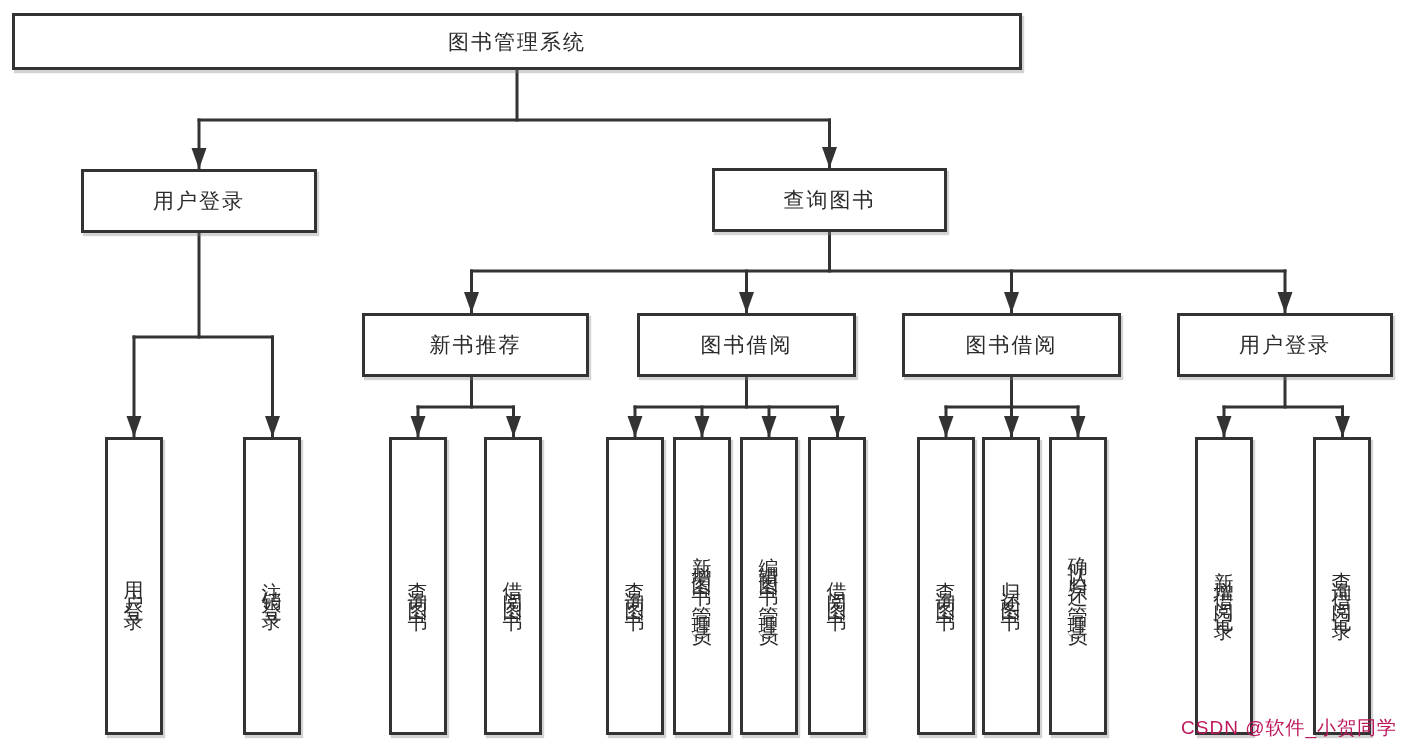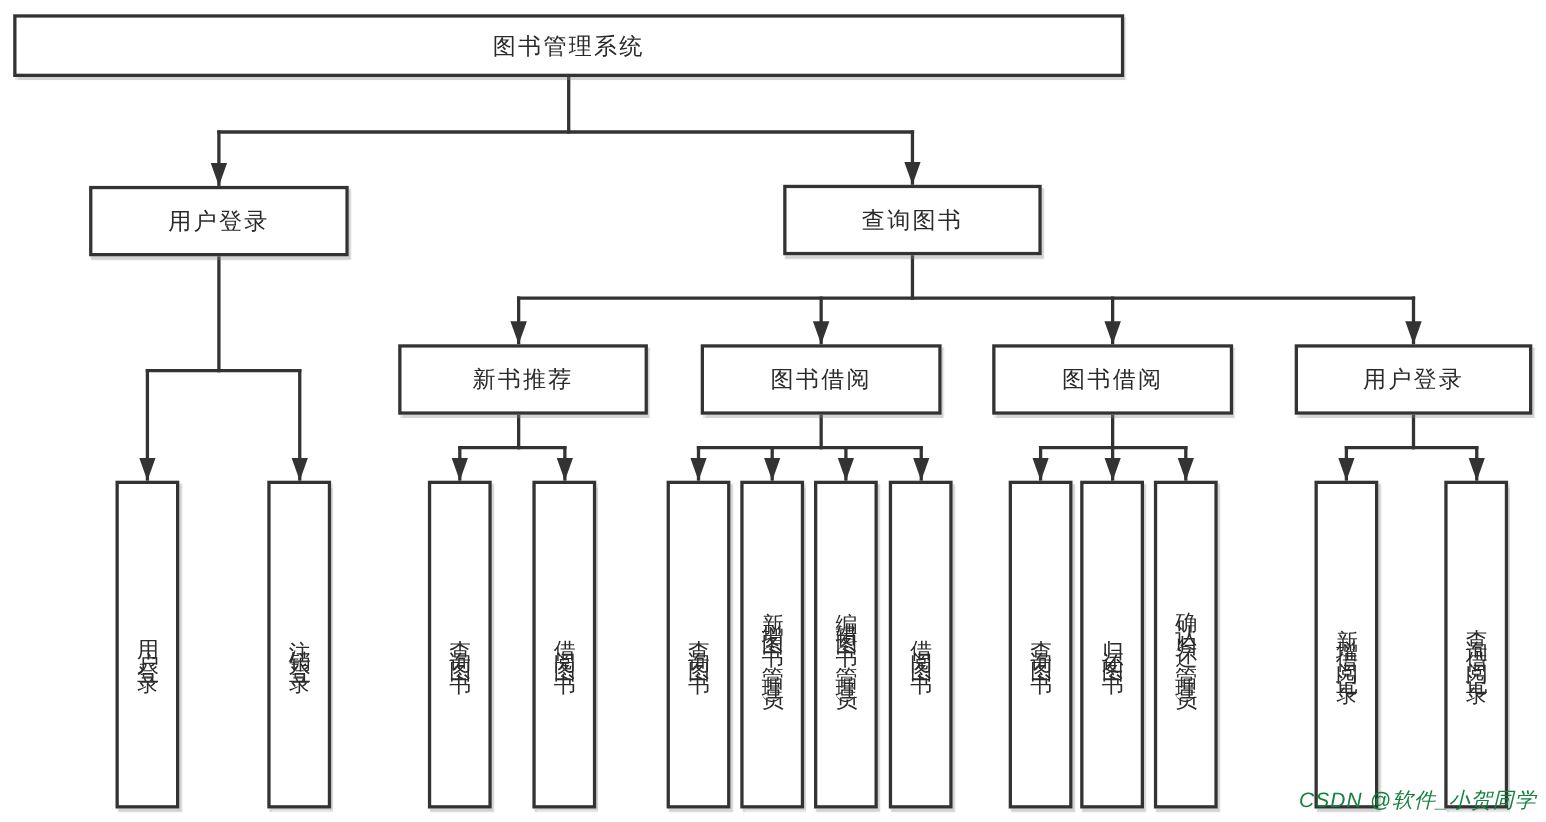--- a/index.html
+++ b/index.html
@@ -48,24 +48,23 @@
     line-height: 1;
     letter-spacing: 10px;
     white-space: nowrap;
     color: #2a2a2a;
   }
   .watermark {
     position: absolute;
     right: 8px;
     bottom: 6px;
     font-size: 19px;
-    color: #15803d;
+    color: #be185d;
     letter-spacing: 1px;
     z-index: 2;
-    font-style: italic;
   }
   
   .pos-root   { left: 12px;  top: 13px;  width: 1010px; height: 57px; }
   .pos-login  { left: 81px;  top: 169px; width: 236px;  height: 64px; }
   .pos-mgmt   { left: 712px; top: 168px; width: 235px;  height: 64px; }
   .pos-newrec { left: 362px; top: 313px; width: 227px;  height: 64px; }
   .pos-borrow { left: 637px; top: 313px; width: 219px;  height: 64px; }
   .pos-curr   { left: 902px; top: 313px; width: 219px;  height: 64px; }
   .pos-record { left: 1177px;top: 313px; width: 216px;  height: 64px; }
   

